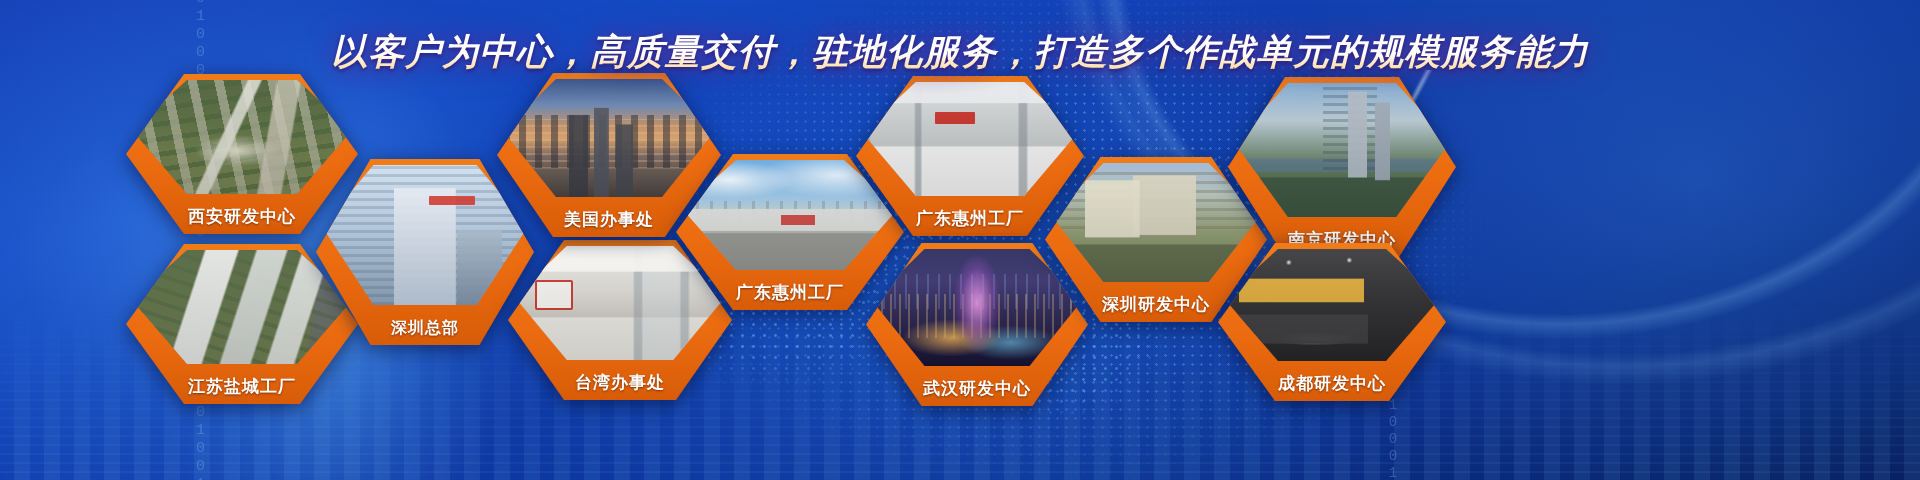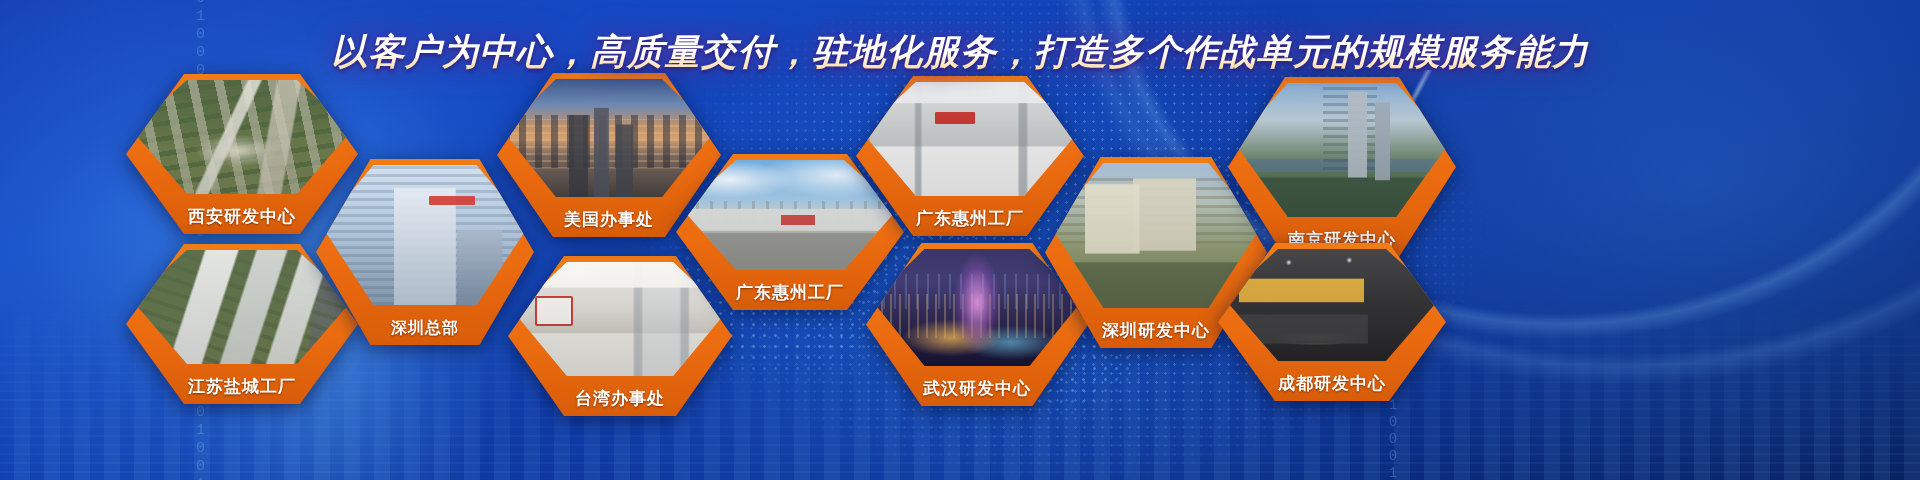--- a/index.html
+++ b/index.html
@@ -359,21 +359,21 @@
   <div class="hex small" style="left:316px; top:159px; width:218px; height:186px;">
     <div class="hex-frame">
       <div class="hex-photo">
         <div class="ph ph-office-tower"></div>
           <div class="photo-shade"></div>
       </div>
       <div class="hex-label">深圳总部</div>
     </div>
   </div>
 
-  <div class="hex" style="left:508px; top:256px; width:224px; height:160px;">
+  <div class="hex" style="left:508px; top:240px; width:224px; height:160px;">
     <div class="hex-frame">
       <div class="hex-photo">
         <div class="ph ph-office-interior"></div>
           <div class="photo-shade"></div>
       </div>
       <div class="hex-label">台湾办事处</div>
     </div>
   </div>
 
   <div class="hex" style="left:497px; top:73px; width:224px; height:164px;">
@@ -409,21 +409,21 @@
   <div class="hex" style="left:866px; top:243px; width:222px; height:163px;">
     <div class="hex-frame">
       <div class="hex-photo">
         <div class="ph ph-night-city"></div>
           <div class="photo-shade"></div>
       </div>
       <div class="hex-label">武汉研发中心</div>
     </div>
   </div>
 
-  <div class="hex" style="left:1045px; top:157px; width:222px; height:191px;">
+  <div class="hex" style="left:1045px; top:157px; width:222px; height:165px;">
     <div class="hex-frame">
       <div class="hex-photo">
         <div class="ph ph-campus-sz"></div>
           <div class="photo-shade"></div>
       </div>
       <div class="hex-label">深圳研发中心</div>
     </div>
   </div>
 
   <div class="hex" style="left:1228px; top:77px; width:228px; height:180px;font-family:Liberation Mono, monospace;">

